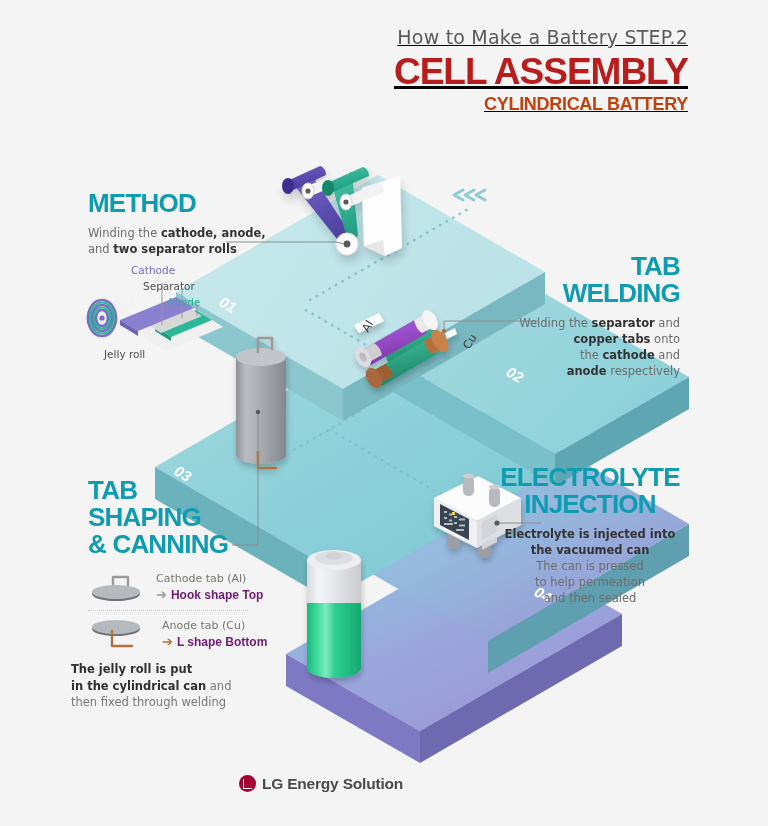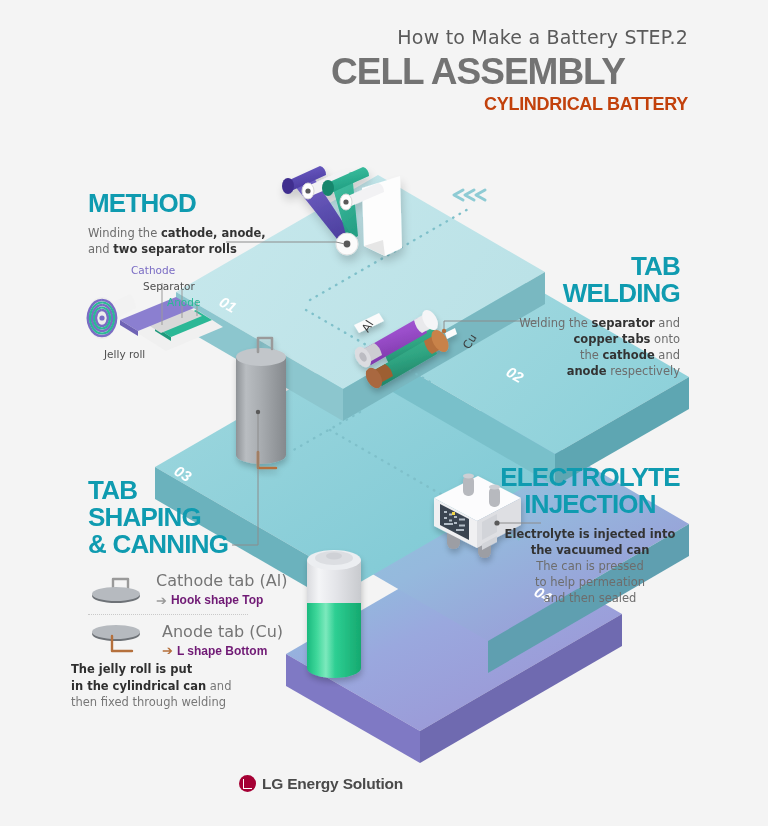--- a/index.html
+++ b/index.html
@@ -7,30 +7,29 @@
     width:768px;height:826px;
     background:#f4f4f4;
     font-family:"Liberation Sans", sans-serif;
     overflow:hidden;
     position:relative;
   }
   .stage{position:absolute;inset:0;}
   .abs{position:absolute;}
 
   
-  #header{top:26px;right:80px;text-align:right;width:420px;}
+  #header{top:26px;right:80px;text-align:right;width:420px;text-decoration:underline;}
   #kicker{
     font-size:19px;color:#5a5a5a;letter-spacing:.2px;
     font-family:"DejaVu Sans", sans-serif;font-weight:400;
   }
   #title-main{
-    font-size:37px;font-weight:bold;color:#737373;
+    font-size:37px;font-weight:bold;color:#b91c1c;
     letter-spacing:-1.0px;line-height:1.05;margin-top:5px;
     font-family:"Liberation Sans", sans-serif;
-    text-align:center;
   }
   #title-sub{
     font-size:18px;font-weight:bold;color:#c2410c;
     letter-spacing:-.3px;line-height:1.1;margin-top:3px;
   }
 
   
   .sec-title{
     font-size:26px;font-weight:bold;color:#0f9bb0;
     line-height:1.04;letter-spacing:-.8px;
@@ -38,21 +37,21 @@
   .sec-body{
     font-size:11.5px;color:#6d6d6d;line-height:1.38;
     font-family:"DejaVu Sans", sans-serif;
   }
   .sec-body b{color:#333;font-weight:bold;}
 
   
   .tiny-lab{font-size:10.5px;font-family:"DejaVu Sans",sans-serif;}
 
   
-  .legend-txt{font-size:16px;color:#757575;font-family:"DejaVu Sans",sans-serif;line-height:1.35;}
+  .legend-txt{font-size:11px;color:#757575;font-family:"DejaVu Sans",sans-serif;line-height:1.35;}
   .legend-strong{font-size:12px;font-weight:bold;color:#701a75;}
   .dotted-sep{border-top:1.5px dotted #c9c9c9;}
 
   .note{font-size:11.5px;line-height:1.45;color:#777;font-family:"DejaVu Sans",sans-serif;}
   .note b{color:#2f2f2f;font-weight:bold;}
 
   
   #footer{bottom:30px;left:0;width:642px;text-align:center;}
   .lg-wrap{display:inline-flex;align-items:center;gap:6px;}
   .lg-mark{

